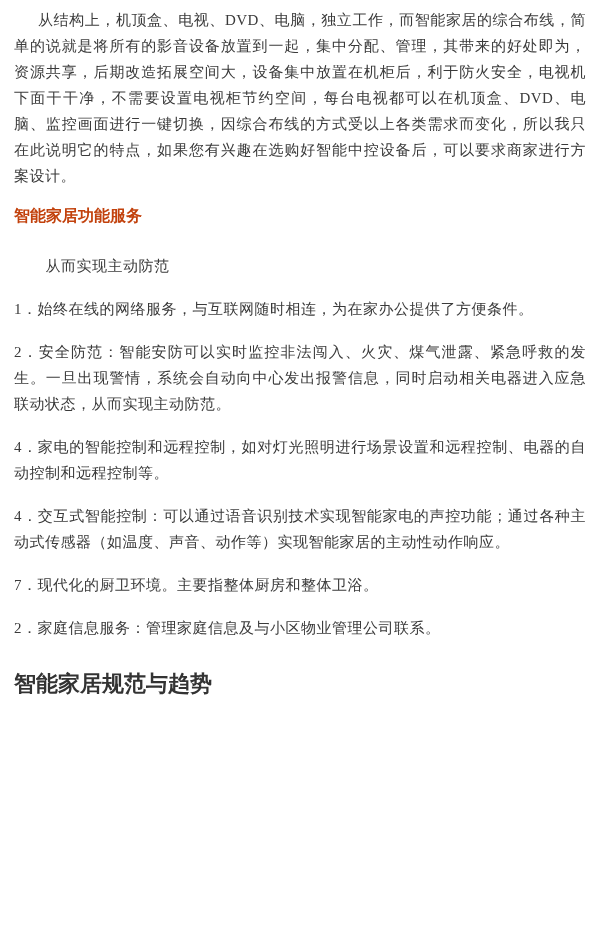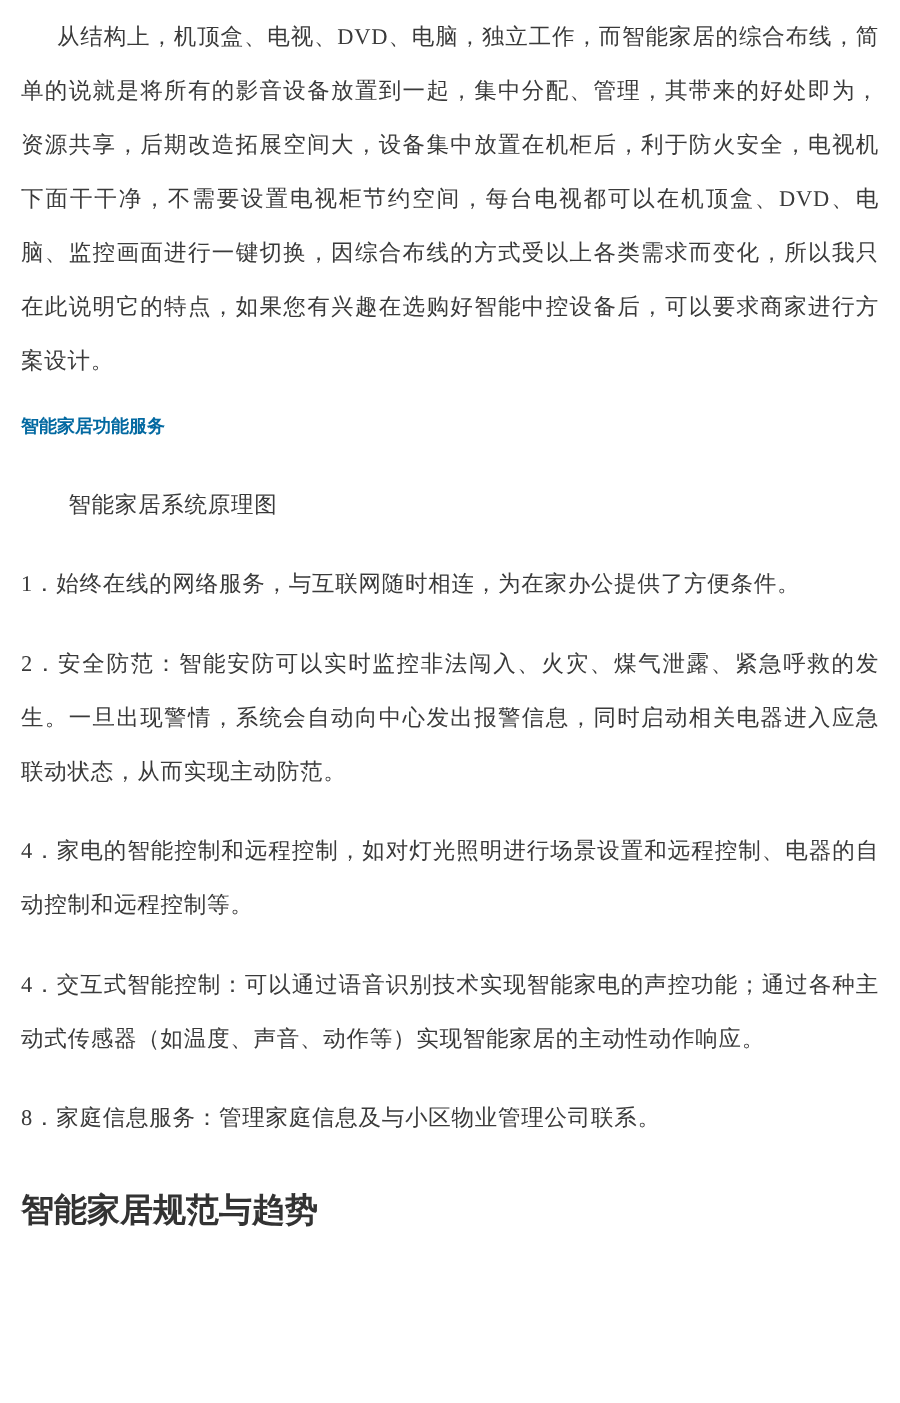--- a/index.html
+++ b/index.html
@@ -12,58 +12,59 @@
     height: 935px;
     box-sizing: border-box;
     padding: 7px 14px 0 14px;
     background: #ffffff;
     color: #3a3a3a;
     font-family: "Liberation Serif", "DejaVu Serif", serif;
     overflow: hidden;
   }
   .body-text {
     font-size: 15px;
-    line-height: 36px;
+    line-height: 26px;
     margin: 0 0 17px 0;
     text-align: justify;
     letter-spacing: 0.5px;
   }
   .intro {
     text-indent: 1.6em;
   }
   .caption {
     text-indent: 2.1em;
   }
   .section-heading {
-    font-size: 12px;
+    font-size: 16px;
     font-weight: bold;
-    color: #0369a1;
+    color: #c2410c;
     margin: 12px 0 26px 0;
     font-family: "Liberation Sans", "DejaVu Sans", sans-serif;
   }
   .chapter-heading {
     font-size: 22px;
     font-weight: bold;
     color: #333333;
     margin: 28px 0 32px 0;
     font-family: "Liberation Sans", "DejaVu Sans", sans-serif;
   }
 </style>
 </head>
 <body>
 
 <div class="page">
 
   <p class="body-text intro">从结构上，机顶盒、电视、DVD、电脑，独立工作，而智能家居的综合布线，简单的说就是将所有的影音设备放置到一起，集中分配、管理，其带来的好处即为，资源共享，后期改造拓展空间大，设备集中放置在机柜后，利于防火安全，电视机下面干干净，不需要设置电视柜节约空间，每台电视都可以在机顶盒、DVD、电脑、监控画面进行一键切换，因综合布线的方式受以上各类需求而变化，所以我只在此说明它的特点，如果您有兴趣在选购好智能中控设备后，可以要求商家进行方案设计。</p>
 
   <h2 class="section-heading">智能家居功能服务</h2>
 
-  <p class="body-text caption">智能家居系统原理图</p>
+  <p class="body-text caption">从而实现主动防范</p>
 
   <p class="body-text">1．始终在线的网络服务，与互联网随时相连，为在家办公提供了方便条件。</p>
   <p class="body-text">2．安全防范：智能安防可以实时监控非法闯入、火灾、煤气泄露、紧急呼救的发生。一旦出现警情，系统会自动向中心发出报警信息，同时启动相关电器进入应急联动状态，从而实现主动防范。</p>
   <p class="body-text">4．家电的智能控制和远程控制，如对灯光照明进行场景设置和远程控制、电器的自动控制和远程控制等。</p>
   <p class="body-text">4．交互式智能控制：可以通过语音识别技术实现智能家电的声控功能；通过各种主动式传感器（如温度、声音、动作等）实现智能家居的主动性动作响应。</p>
-  <p class="body-text">8．家庭信息服务：管理家庭信息及与小区物业管理公司联系。</p>
+  <p class="body-text">7．现代化的厨卫环境。主要指整体厨房和整体卫浴。</p>
+  <p class="body-text">2．家庭信息服务：管理家庭信息及与小区物业管理公司联系。</p>
 
   <h1 class="chapter-heading">智能家居规范与趋势</h1>
 
 </div>
 
 </body></html>

